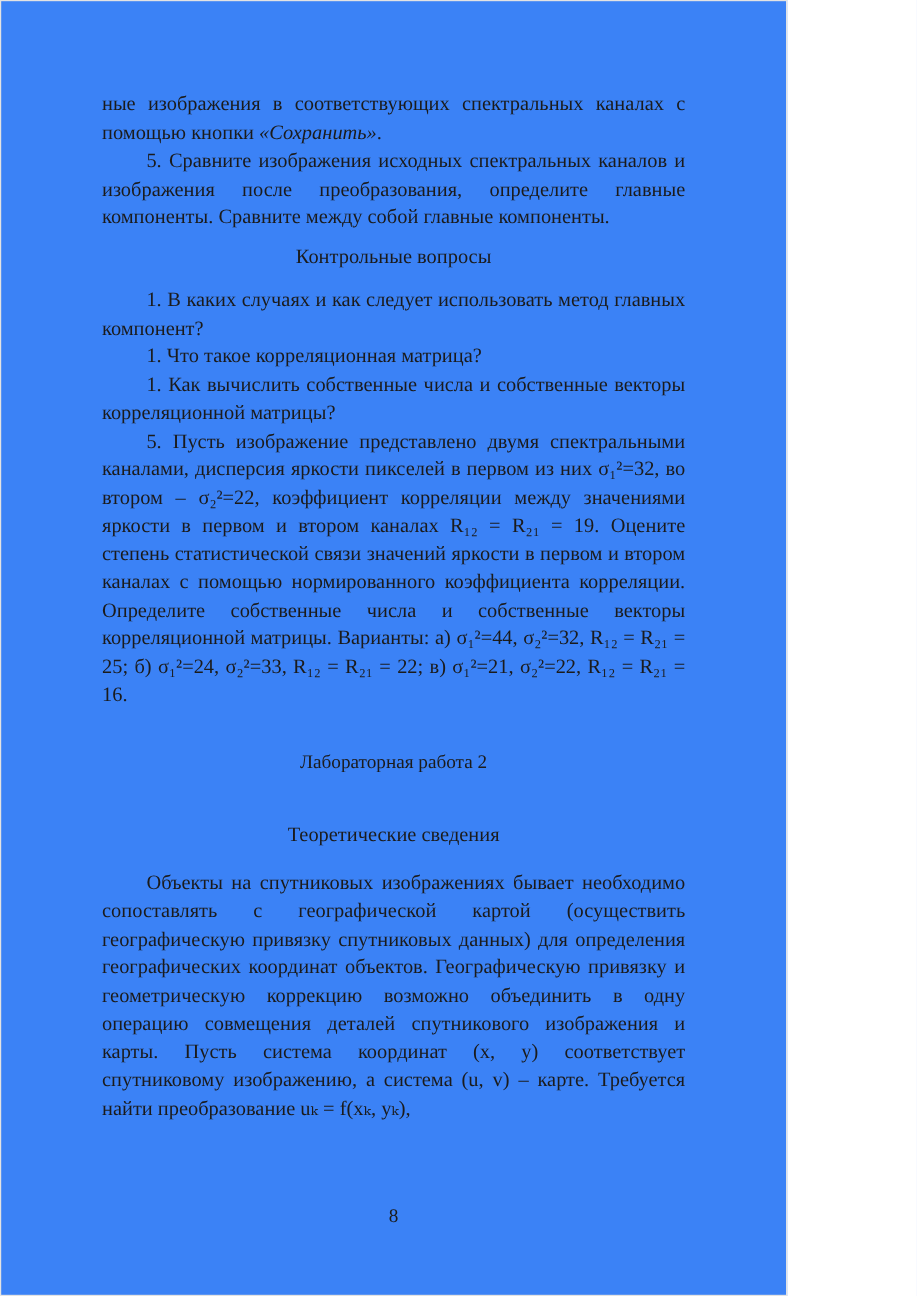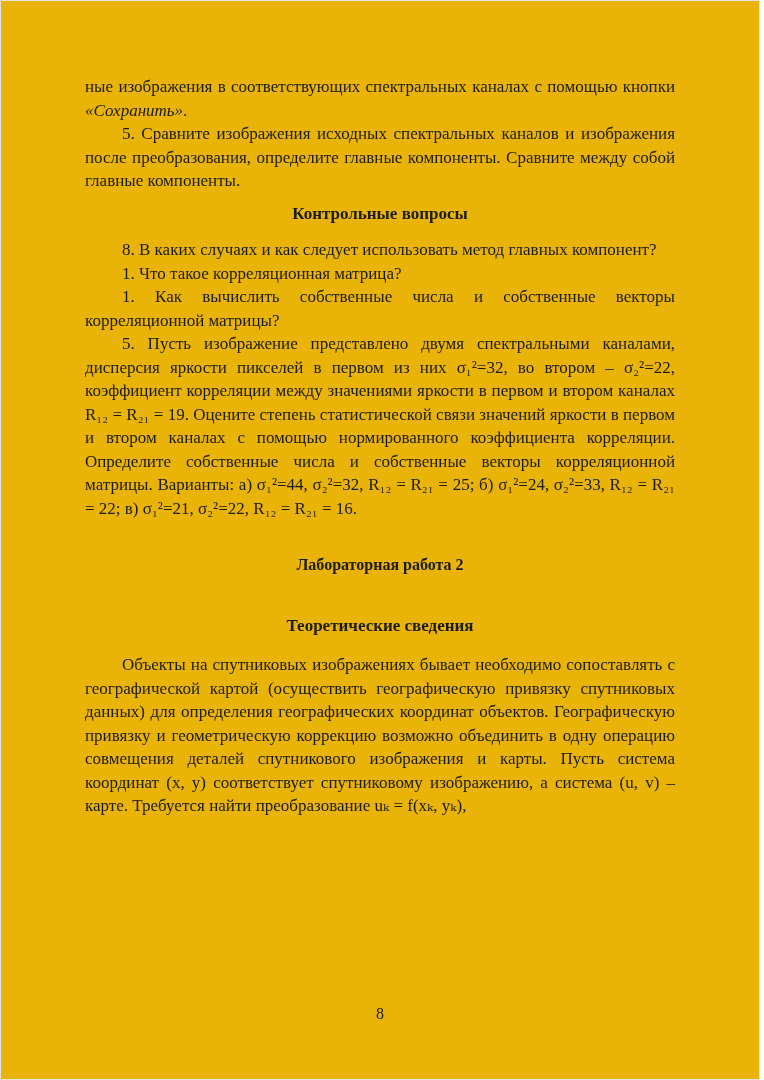--- a/index.html
+++ b/index.html
@@ -1,38 +1,38 @@
 <!DOCTYPE html>
 <html lang="ru"><head>
 <meta charset="utf-8">
 <style>
   * { margin: 0; padding: 0; box-sizing: border-box; }
   html, body { background: #ffffff; }
   .page {
     position: relative;
-    width: 760px;
+    width: 656px;
     height: 1080px;
-    background: #eab308;
+    background: #3b82f6;
     border: 1px solid #e3e3e3;
     font-family: "Liberation Serif", "DejaVu Serif", "DejaVu Sans", serif;
     color: #1b1b1b;
     overflow: hidden;
   }
   .content {
     position: absolute;
     top: 74px;
     left: 84px;
     right: 84px;
     font-size: 17px;
     line-height: 23.5px;
   }
   p { text-align: justify; }
   .ind { text-indent: 37px; }
   .center { text-align: center; }
-  .bold { font-weight: bold; }
+  .bold { font-weight: normal; }
   .h-questions { margin-top: 9px; margin-bottom: 13px; font-size: 17px; }
   .h-lab-title { margin-top: 33px; font-size: 16px; }
   .h-lab-name  { margin-top: 7px; font-size: 17.5px; line-height: 23.5px; }
   .h-theory    { margin-top: 37px; font-size: 17px; }
   .theory-par  { margin-top: 16px; }
   .page-number {
     position: absolute;
     bottom: 56px;
     left: 0;
     right: 0;
@@ -46,21 +46,21 @@
 
 <div class="page">
   <div class="content">
 
     <p><span>ные изображения в соответствующих спектральных каналах с помощью кнопки </span><i class="btn-name">«Сохранить»</i><span>.</span></p>
 
     <p class="ind">5. Сравните изображения исходных спектральных каналов и изображения после преобразования, определите главные компоненты. Сравните между собой главные компоненты.</p>
 
     <h3 class="center bold h-questions">Контрольные вопросы</h3>
 
-    <p class="ind">8. В каких случаях и как следует использовать метод главных компонент?</p>
+    <p class="ind">1. В каких случаях и как следует использовать метод главных компонент?</p>
     <p class="ind">1. Что такое корреляционная матрица?</p>
     <p class="ind">1. Как вычислить собственные числа и собственные векторы корреляционной матрицы?</p>
     <p class="ind">5. Пусть изображение представлено двумя спектральными каналами, дисперсия яркости пикселей в первом из них σ₁²=32, во втором – σ₂²=22, коэффициент корреляции между значениями яркости в первом и втором каналах R₁₂ = R₂₁ = 19. Оцените степень статистической связи значений яркости в первом и втором каналах с помощью нормированного коэффициента корреляции. Определите собственные числа и собственные векторы корреляционной матрицы. Варианты: а) σ₁²=44, σ₂²=32, R₁₂ = R₂₁ = 25; б) σ₁²=24, σ₂²=33, R₁₂ = R₂₁ = 22; в) σ₁²=21, σ₂²=22, R₁₂ = R₂₁ = 16.</p>
 
     <h3 class="center bold h-lab-title">Лабораторная работа 2</h3>
 
 
     <h3 class="center bold h-theory">Теоретические сведения</h3>
 
     <p class="ind theory-par">Объекты на спутниковых изображениях бывает необходимо сопоставлять с географической картой (осуществить географическую привязку спутниковых данных) для определения географических координат объектов. Географическую привязку и геометрическую коррекцию возможно объединить в одну операцию совмещения деталей спутникового изображения и карты. Пусть система координат (x, y) соответствует спутниковому изображению, а система (u, v) – карте. Требуется найти преобразование uₖ = f(xₖ, yₖ),</p>

